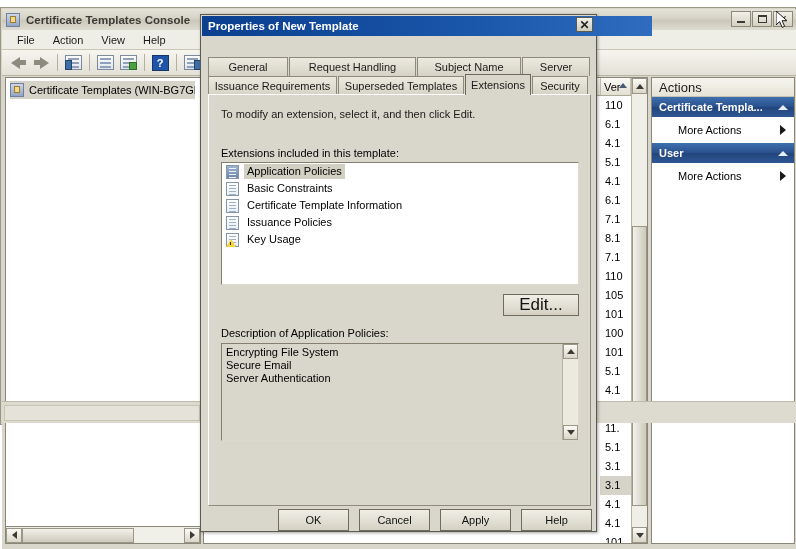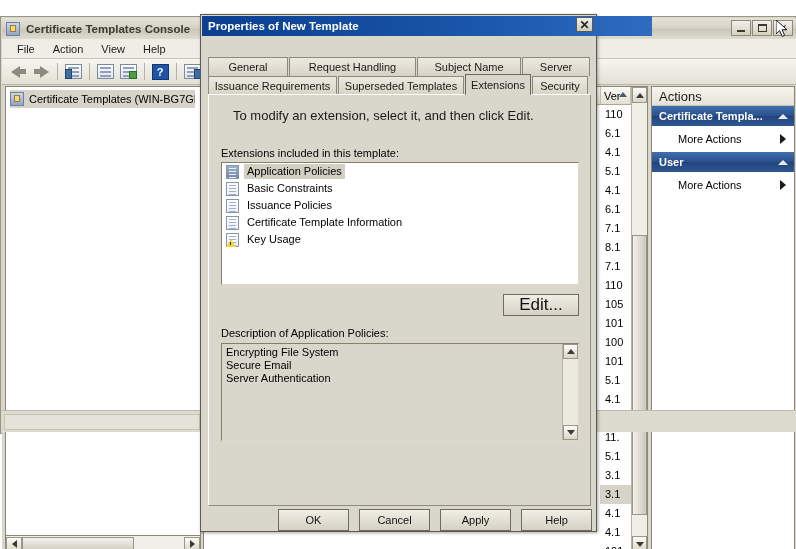--- a/index.html
+++ b/index.html
@@ -13,21 +13,21 @@
     overflow: hidden;
     font-family: "Liberation Sans", sans-serif;
     font-size: 11px;
     color: #000000;
     position: relative;
   }
 
   
   #mmc-window {
     position: absolute;
-    left: 0; top: 16px;
+    left: 0; top: 7px;
     width: 796px; height: 418px;
     background: #d9d7cc;
     border: 1px solid #9a9684;
     box-sizing: border-box;
   }
 
   
   #mmc-titlebar {
     position: absolute;
     left: 1px; top: 1px;
@@ -512,23 +512,22 @@
     width: 383px; height: 412px;
     background: #d9d7cc;
     border: 1px solid #ffffff;
     border-right-color: #8f8c7e;
     border-bottom-color: #8f8c7e;
     box-sizing: border-box;
   }
   #instruction {
     position: absolute;
     left: 12px; top: 13px;
-    font-size: 13px;
+    font-size: 11px;
     color: #1a1a18;
-    margin-left: 12px;
   }
   #ext-list-label {
     position: absolute;
     left: 12px; top: 52px;
     font-size: 11px;
   }
   #ext-listbox {
     position: absolute;
     left: 12px; top: 67px;
     width: 358px; height: 123px;
@@ -857,27 +856,27 @@
         <div class="ext-row">
           <span class="ext-icon">
             <span class="lines"></span>
           </span>
           <span class="ext-label">Basic Constraints</span>
         </div>
         <div class="ext-row">
           <span class="ext-icon">
             <span class="lines"></span>
           </span>
-          <span class="ext-label">Issuance Policies</span>
+          <span class="ext-label">Certificate Template Information</span>
         </div>
         <div class="ext-row">
           <span class="ext-icon">
             <span class="lines"></span>
           </span>
-          <span class="ext-label">Certificate Template Information</span>
+          <span class="ext-label">Issuance Policies</span>
         </div>
         <div class="ext-row">
           <span class="ext-icon">
             <span class="lines"></span>
             <span class="warn-badge"></span>
           </span>
           <span class="ext-label">Key Usage</span>
         </div>
       </div>
 

